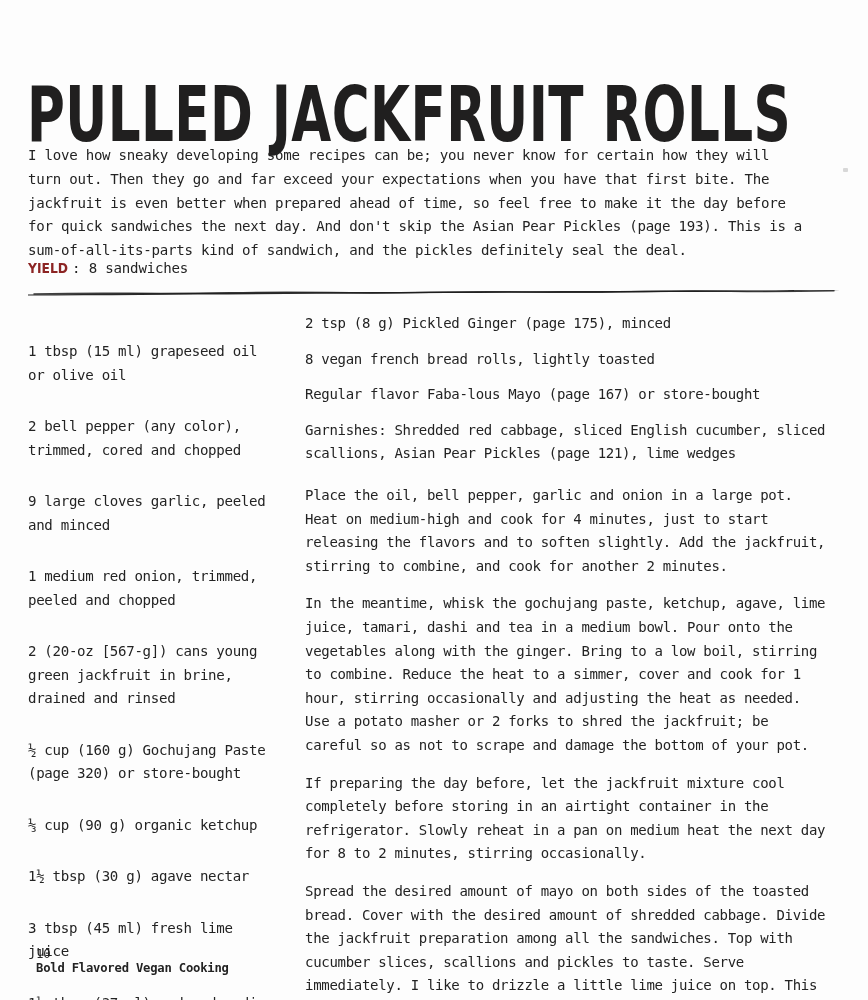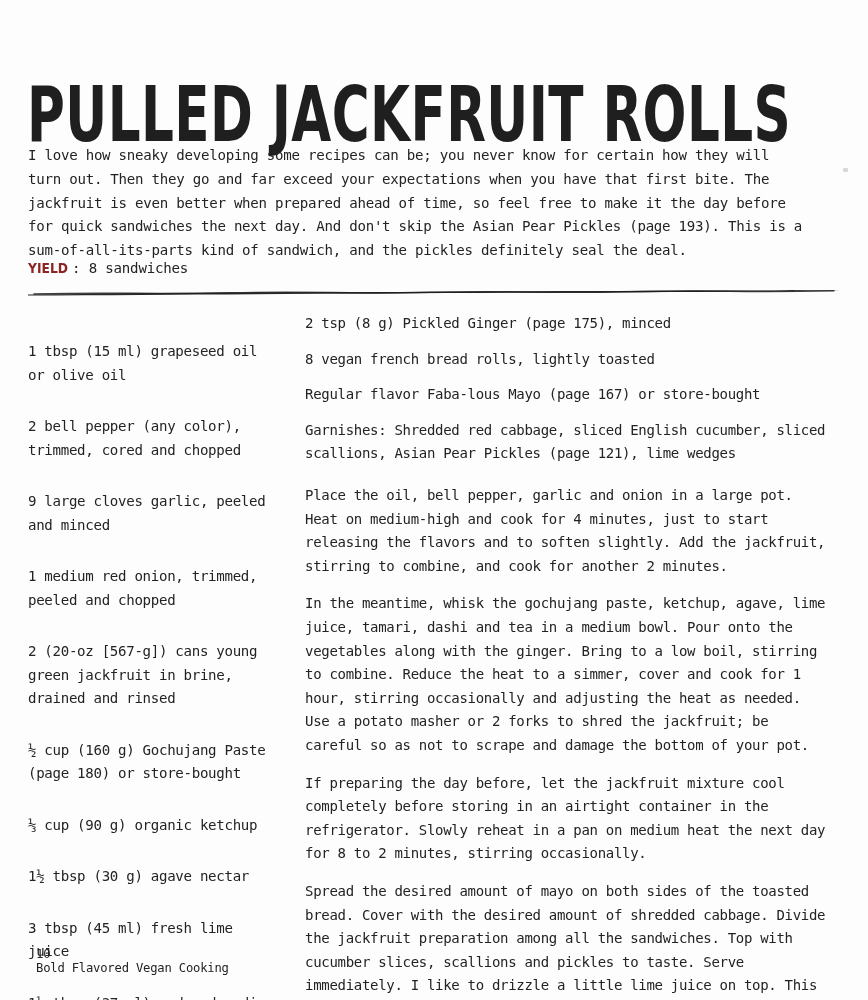--- a/index.html
+++ b/index.html
@@ -152,21 +152,21 @@
     color: #232323;
     display: flex;
     align-items: baseline;
     flex-direction: column;
   }
   .footer-page {
     width: 68px;
     display: inline-block;
   }
   .footer-book {
-    font-weight: 400;
+    font-weight: 700;
     font-size: 12.2px;
   }
 
   
   .speck {
     position: absolute;
     left: 843px;
     top: 168px;
     width: 5px;
     height: 4px;
@@ -197,21 +197,21 @@
                Q460,5.3 510,6.0 Q560,6.7 610,5.7 Q660,4.7 710,5.3 Q760,5.9 814,4.8" fill="none" stroke="#1c1c1c" stroke-width="1.5" stroke-linecap="round" opacity="0.85"></path>
     </svg>
   </div>
 
   <div class="col-left">
     <div class="ing">1 tbsp (15 ml) grapeseed oil or olive oil</div>
     <div class="ing">2 bell pepper (any color), trimmed, cored and chopped</div>
     <div class="ing">9 large cloves garlic, peeled and minced</div>
     <div class="ing">1 medium red onion, trimmed, peeled and chopped</div>
     <div class="ing">2 (20-oz [567-g]) cans young green jackfruit in brine, drained and rinsed</div>
-    <div class="ing">½ cup (160 g) Gochujang Paste (page 180) or store-bought</div>
+    <div class="ing">½ cup (160 g) Gochujang Paste (page 320) or store-bought</div>
     <div class="ing">⅓ cup (90 g) organic ketchup</div>
     <div class="ing">1½ tbsp (30 g) agave nectar</div>
     <div class="ing">3 tbsp (45 ml) fresh lime juice</div>
     <div class="ing">1½ tbsp (37 ml) reduced-sodium tamari</div>
     <div class="ing">½ tsp Lapsang Souchong tea leaves (or ¼–½ tsp liquid smoke, to taste)</div>
   </div>
 
   <div class="col-right">
     <div class="ing-right">2 tsp (8 g) Pickled Ginger (page 175), minced</div>
     <div class="ing-right">8 vegan french bread rolls, lightly toasted</div>

